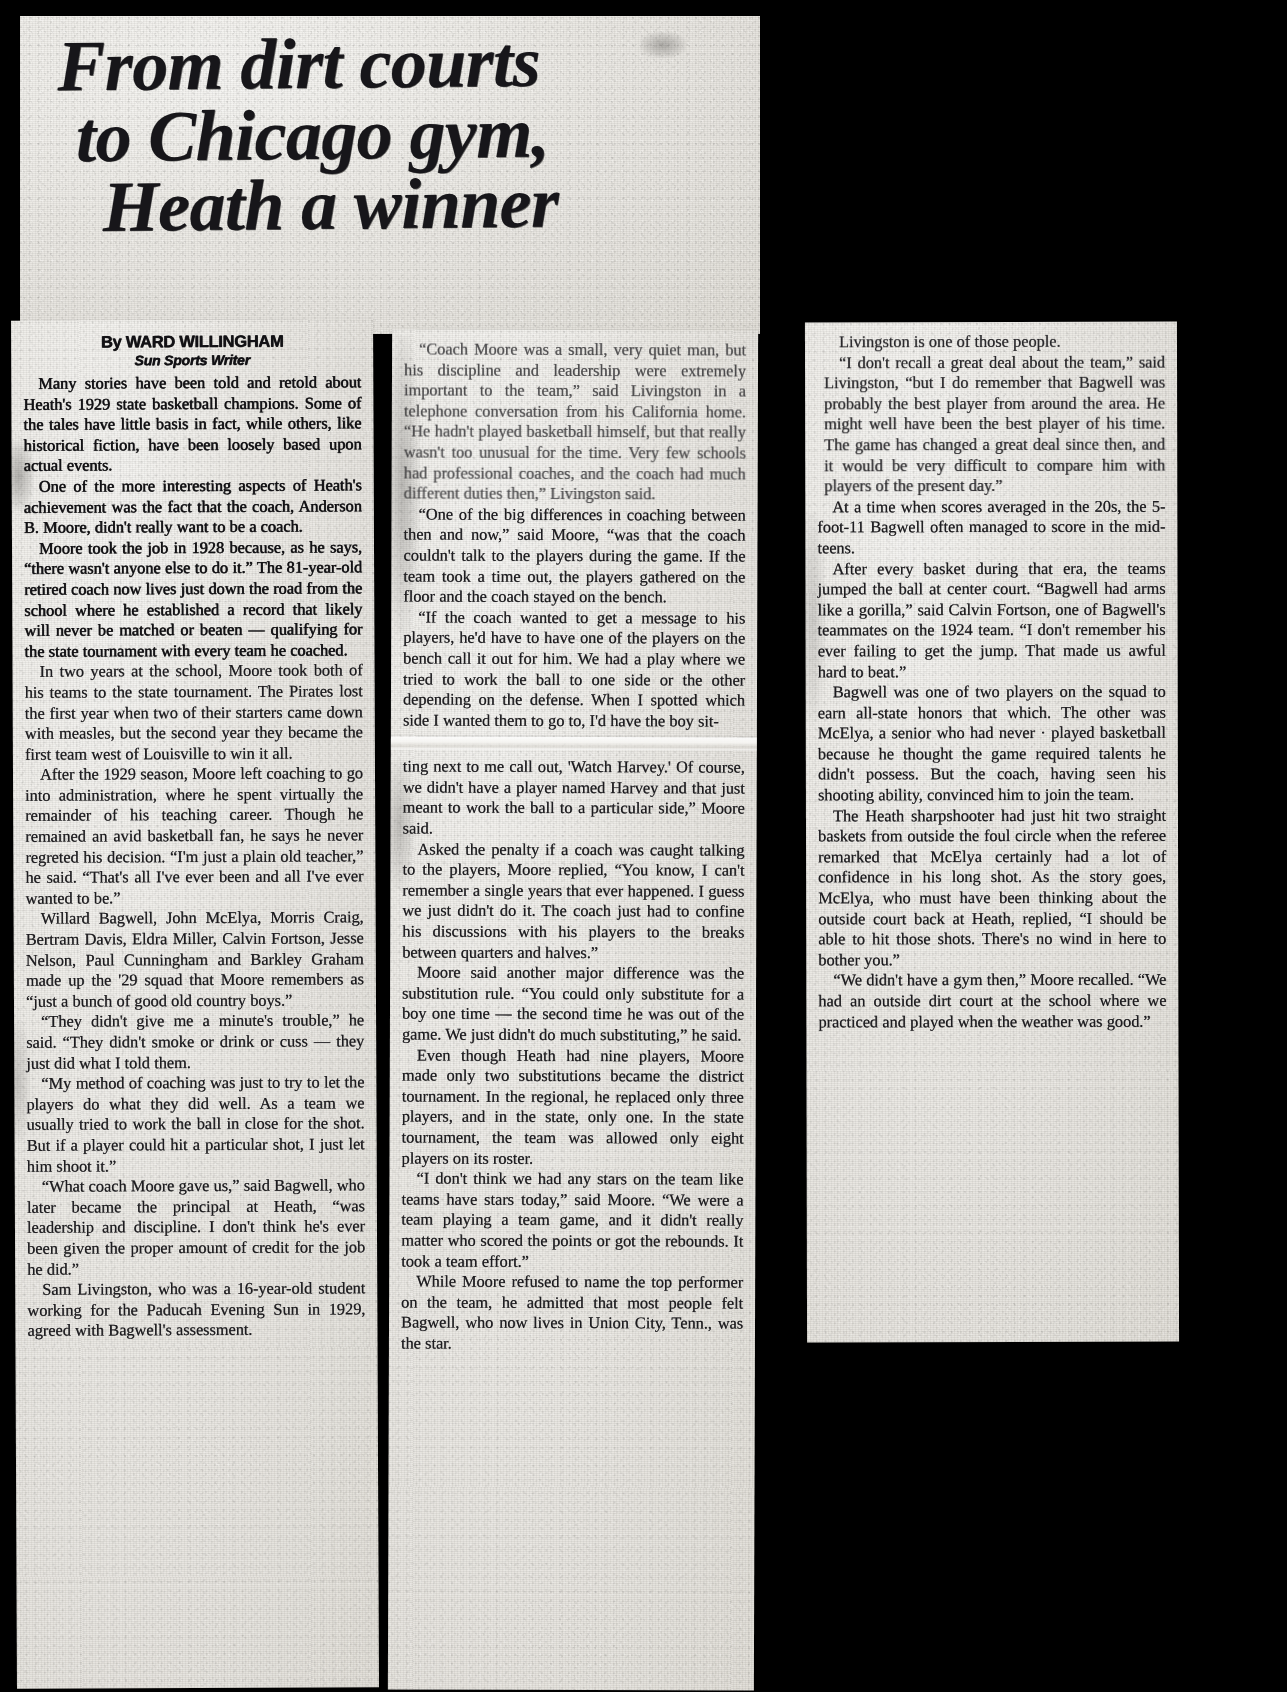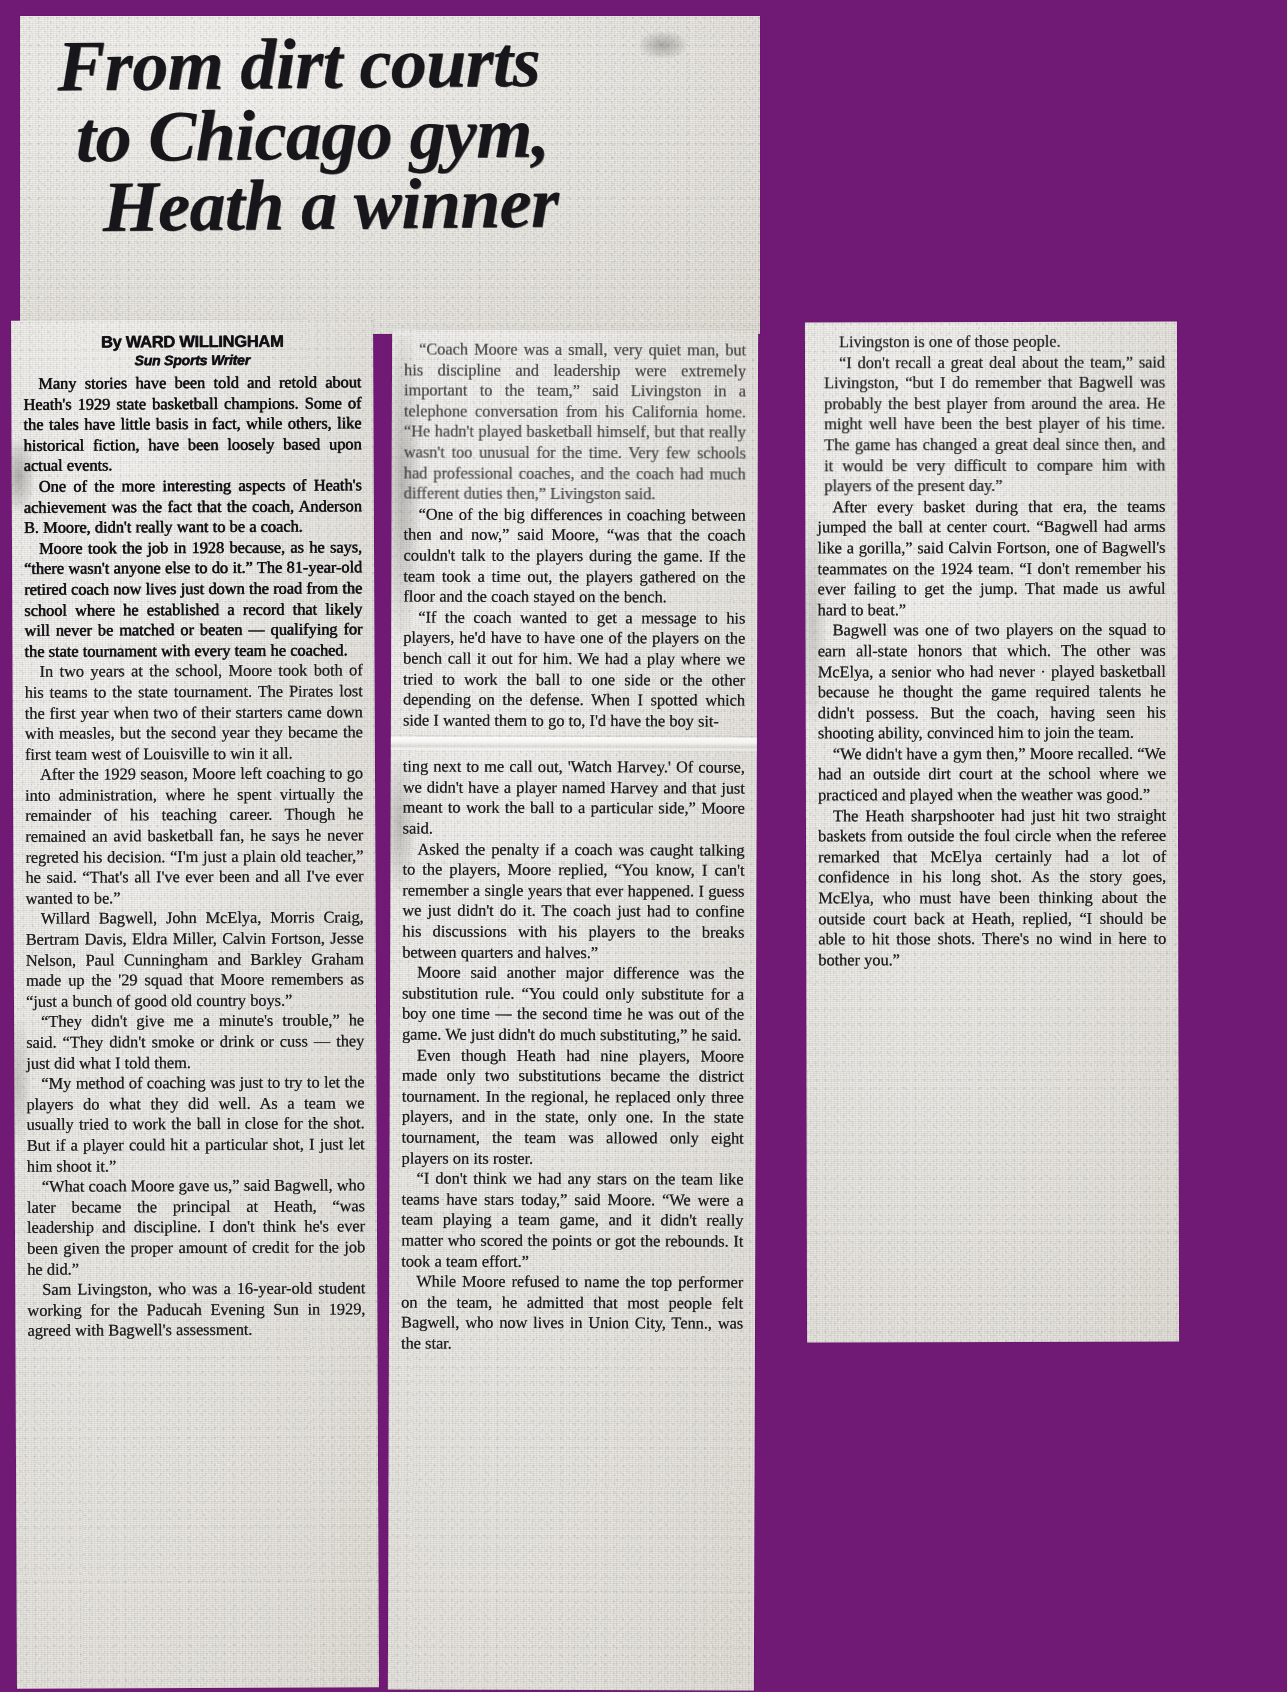--- a/index.html
+++ b/index.html
@@ -5,21 +5,21 @@
   html, body {
     margin: 0;
     padding: 0;
     background: #ffffff;
   }
 
   #clipping {
     position: relative;
     width: 1287px;
     height: 1692px;
-    background: #701a75;
+    background: #000000;
     overflow: hidden;
     font-family: "Liberation Serif", "DejaVu Serif", serif;
     -webkit-font-smoothing: none;
   }
 
   
   .paper-base {
     position: absolute;
     background:
       repeating-linear-gradient(0deg,
@@ -225,21 +225,22 @@
     <div class="smudge" style="left:-6px;top:430px;width:30px;height:130px;opacity:.75;"></div>
   </div>
 
   <div class="paper-base col" id="col3">
     <div class="grain"></div>
     <div class="inner">
       <div class="semi-faded">
         <p class="body">Livingston is one of those people.</p>
         <p class="body">“I don't recall a great deal about the team,” said Livingston, “but I do remember that Bagwell was probably the best player from around the area. He might well have been the best player of his time. The game has changed a great deal since then, and it would be very difficult to compare him with players of the present day.”</p>
       </div>
+      <p class="body">At a time when scores averaged in the 20s, the 5-foot-11 Bagwell often managed to score in the mid-teens.</p>
       <p class="body">After every basket during that era, the teams jumped the ball at center court. “Bagwell had arms like a gorilla,” said Calvin Fortson, one of Bagwell's teammates on the 1924 team. “I don't remember his ever failing to get the jump. That made us awful hard to beat.”</p>
       <p class="body">Bagwell was one of two players on the squad to earn all-state honors that which. The other was McElya, a senior who had never · played basketball because he thought the game required talents he didn't possess. But the coach, having seen his shooting ability, convinced him to join the team.</p>
+      <p class="body">The Heath sharpshooter had just hit two straight baskets from outside the foul circle when the referee remarked that McElya certainly had a lot of confidence in his long shot. As the story goes, McElya, who must have been thinking about the outside court back at Heath, replied, “I should be able to hit those shots. There's no wind in here to bother you.”</p>
       <p class="body">“We didn't have a gym then,” Moore recalled. “We had an outside dirt court at the school where we practiced and played when the weather was good.”</p>
-      <p class="body">The Heath sharpshooter had just hit two straight baskets from outside the foul circle when the referee remarked that McElya certainly had a lot of confidence in his long shot. As the story goes, McElya, who must have been thinking about the outside court back at Heath, replied, “I should be able to hit those shots. There's no wind in here to bother you.”</p>
     </div>
     <div class="smudge" style="left:-6px;top:190px;width:26px;height:210px;opacity:.55;"></div>
   </div>
 
 </div>
 
 </body></html>

